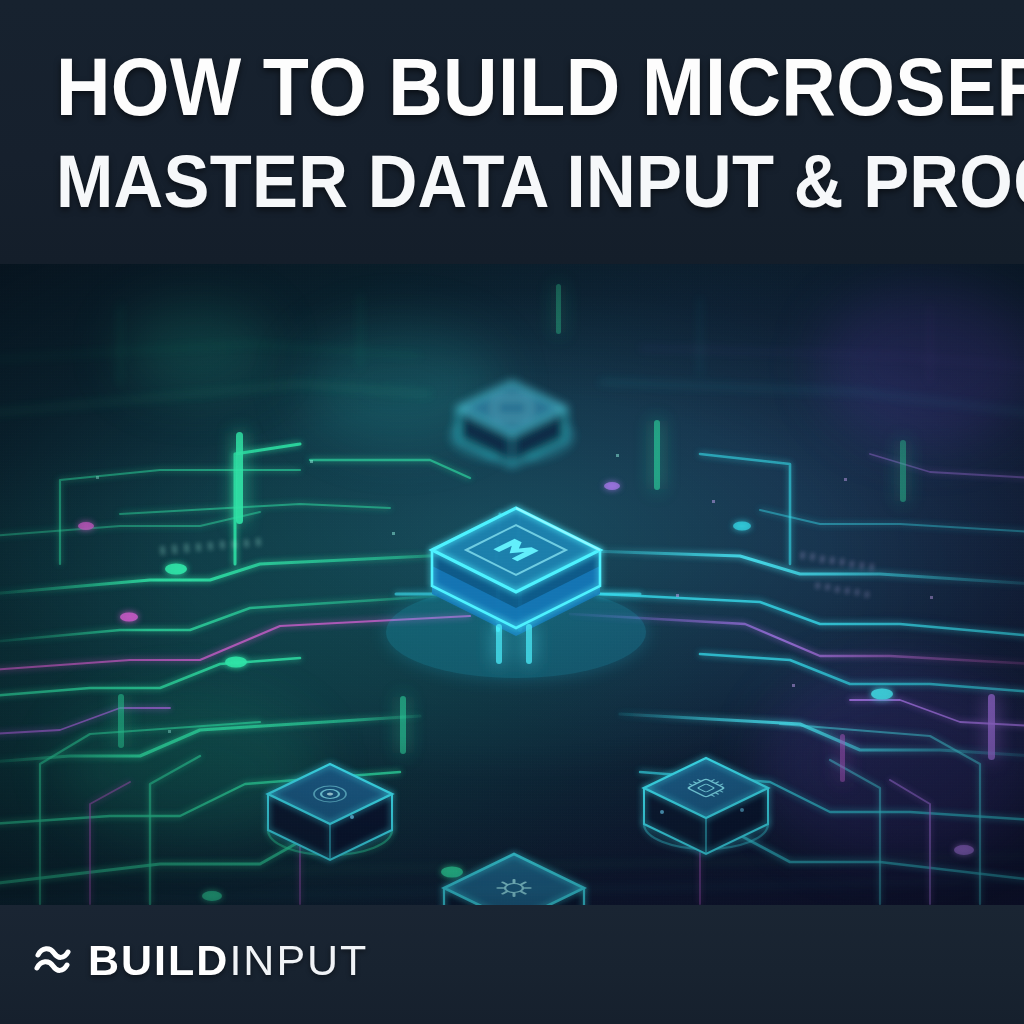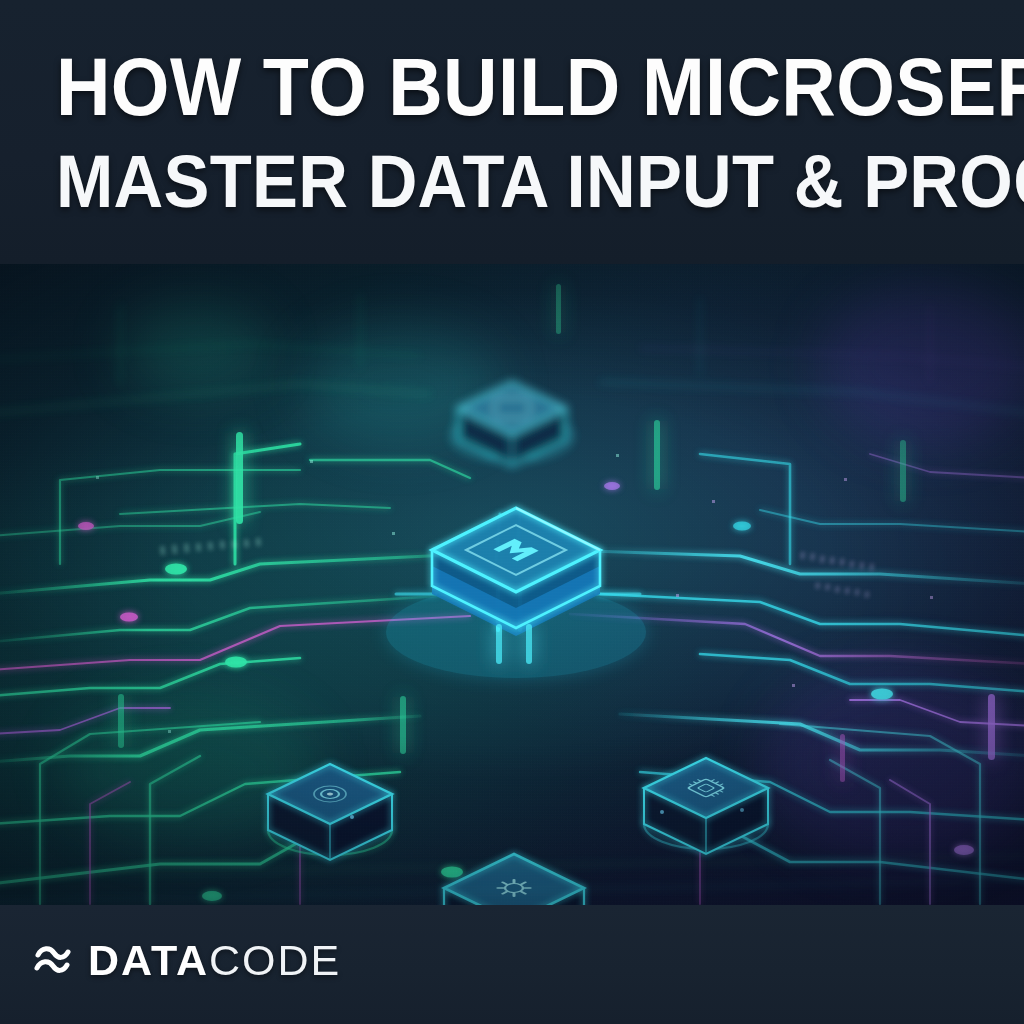--- a/index.html
+++ b/index.html
@@ -390,17 +390,17 @@
   <div class="footer"></div>
 
   <div class="logo-wrap">
     <svg class="logo-mark" viewBox="0 0 44 44" fill="none">
       <g stroke="#ffffff" stroke-width="5" stroke-linecap="round" fill="none">
         <path d="M8 17 C12 9, 20 9, 24 15 C28 21, 34 21, 38 14"></path>
         <path d="M7 30 C11 22, 19 22, 23 28 C27 34, 33 34, 37 27"></path>
       </g>
     </svg>
     <div class="logo-text">
-      <span class="logo-code">DATA</span><span class="logo-flow">CODE</span>
+      <span class="logo-code">BUILD</span><span class="logo-flow">INPUT</span>
     </div>
   </div>
 
 </div>
 
 </body></html>

